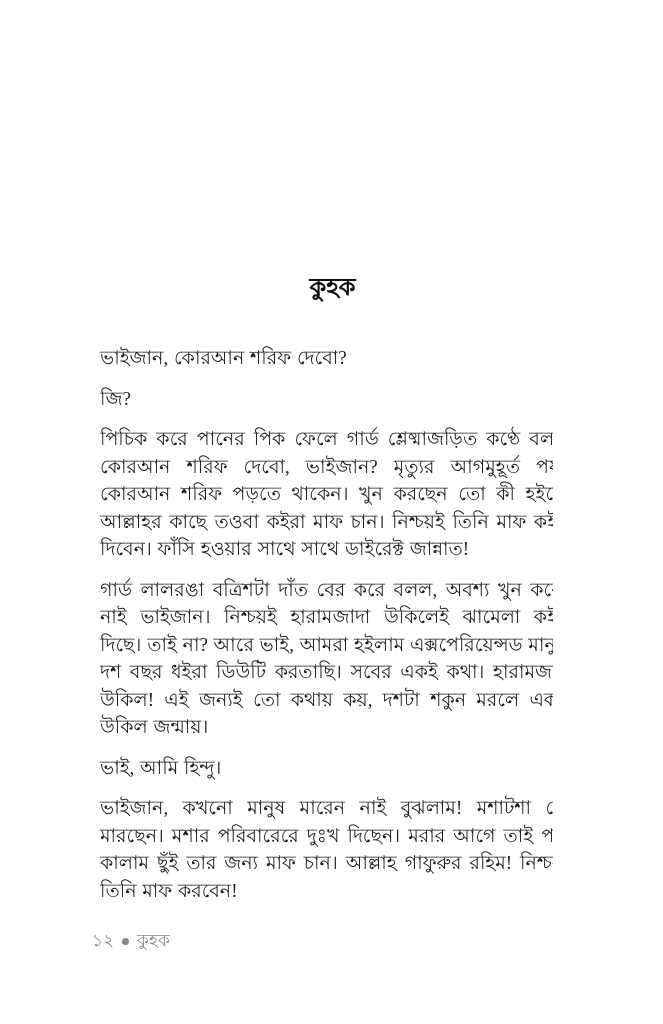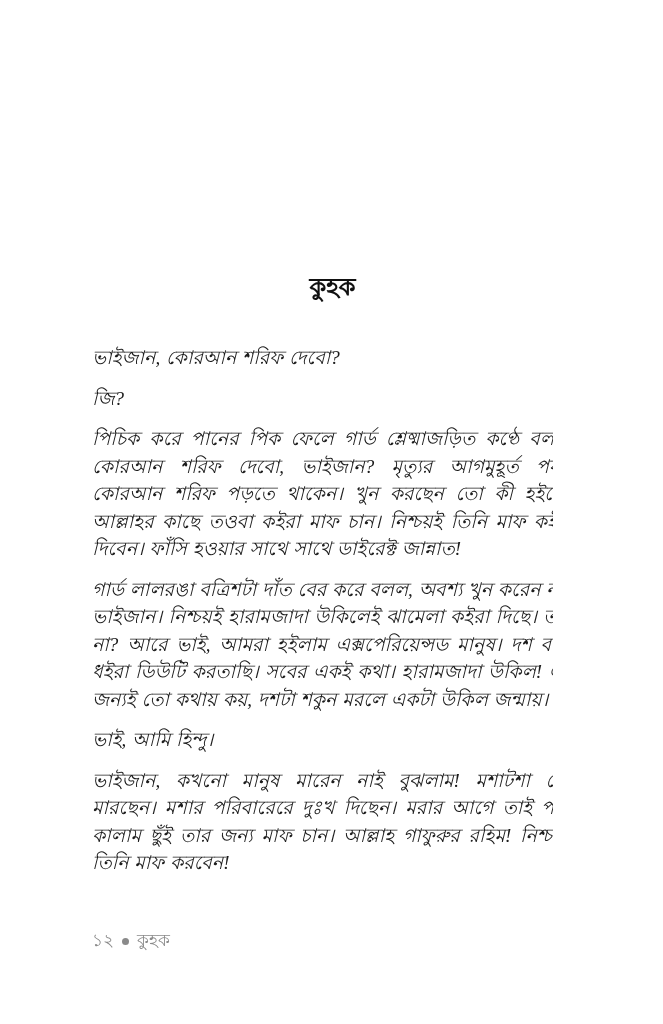--- a/index.html
+++ b/index.html
@@ -25,27 +25,26 @@
   }
   .chapter-title {
     margin: 0 0 42px 0;
     text-align: center;
     font-size: 24px;
     line-height: 30px;
     font-weight: bold;
     color: #111111;
   }
   .body-text p {
-    margin: 0 0 13px 0;
+    margin: 0 0 13px 8px;
     font-size: 19px;
     line-height: 27.5px;
     text-align: justify;
     color: #1c1c1c;
     word-spacing: 1px;
-    font-style: italic;
   }
   .body-text p:last-child {
     margin-bottom: 0;
   }
   .page-footer {
     position: absolute;
     left: 92px;
     top: 930px;
     font-size: 17px;
     line-height: 22px;

